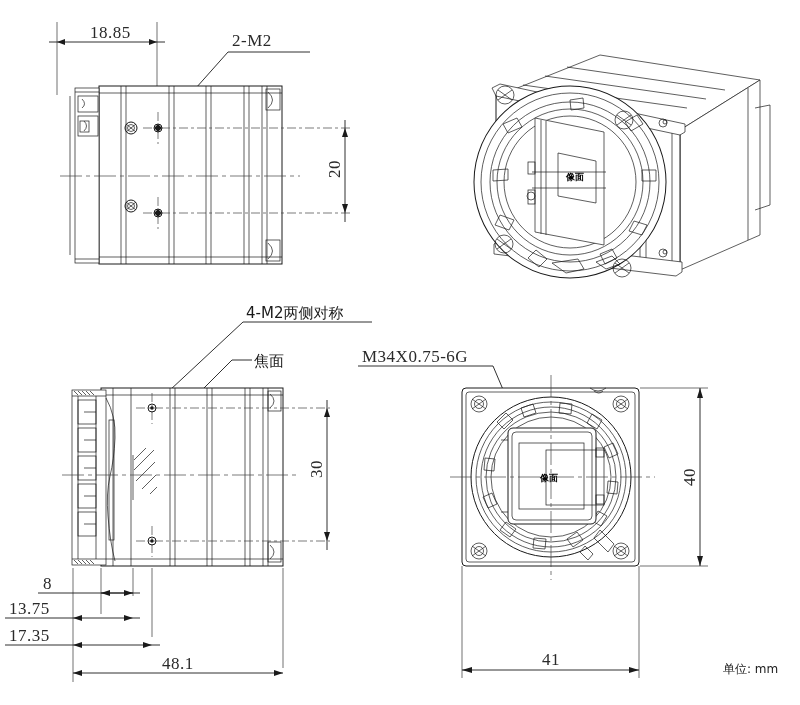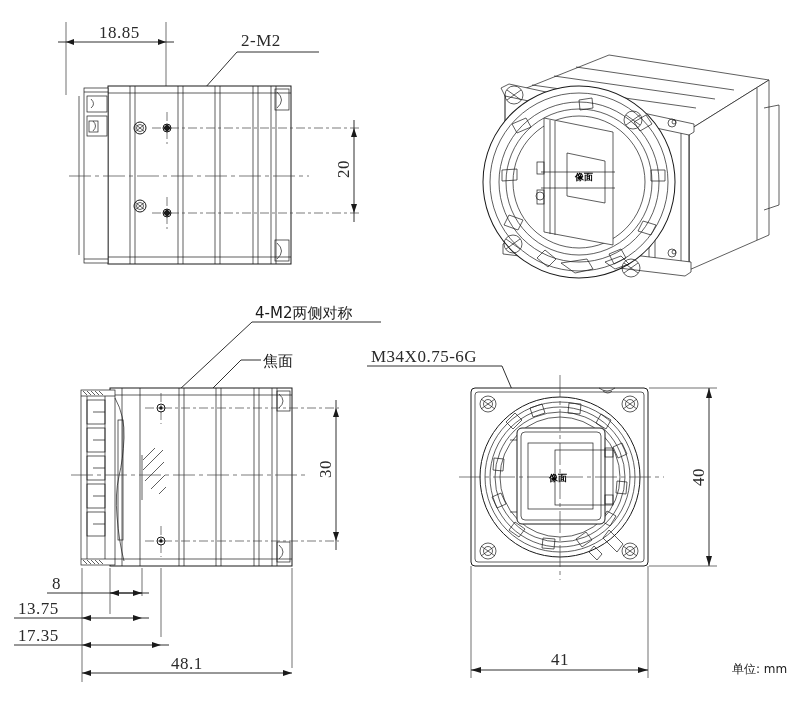--- a/index.html
+++ b/index.html
@@ -7,21 +7,20 @@
     margin: 0; padding: 0;
     background: #ffffff;
     font-family: "Liberation Serif", "DejaVu Serif", serif;
   }
   #sheet {
     position: relative;
     width: 784px;
     height: 705px;
     background: #ffffff;
     overflow: hidden;
-    margin-left: 9px;
   }
   #sheet svg { display: block; }
   .dimtext {
     font-family: "Liberation Serif", "DejaVu Serif", serif;
     font-size: 17px;
     fill: #2a2a2a;
     letter-spacing: 0.5px;
   }
   .dimtext-cjk {
     font-family: "DejaVu Sans", sans-serif;

